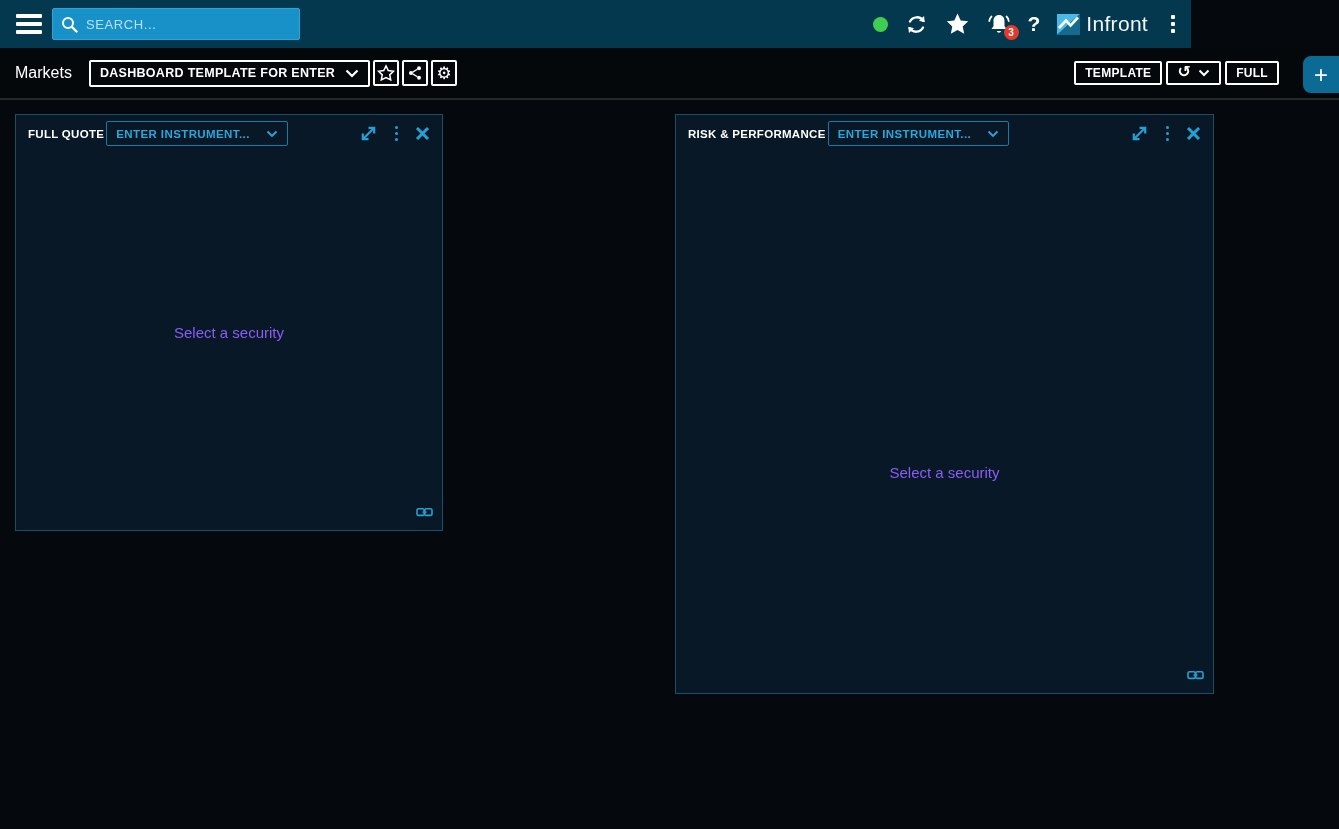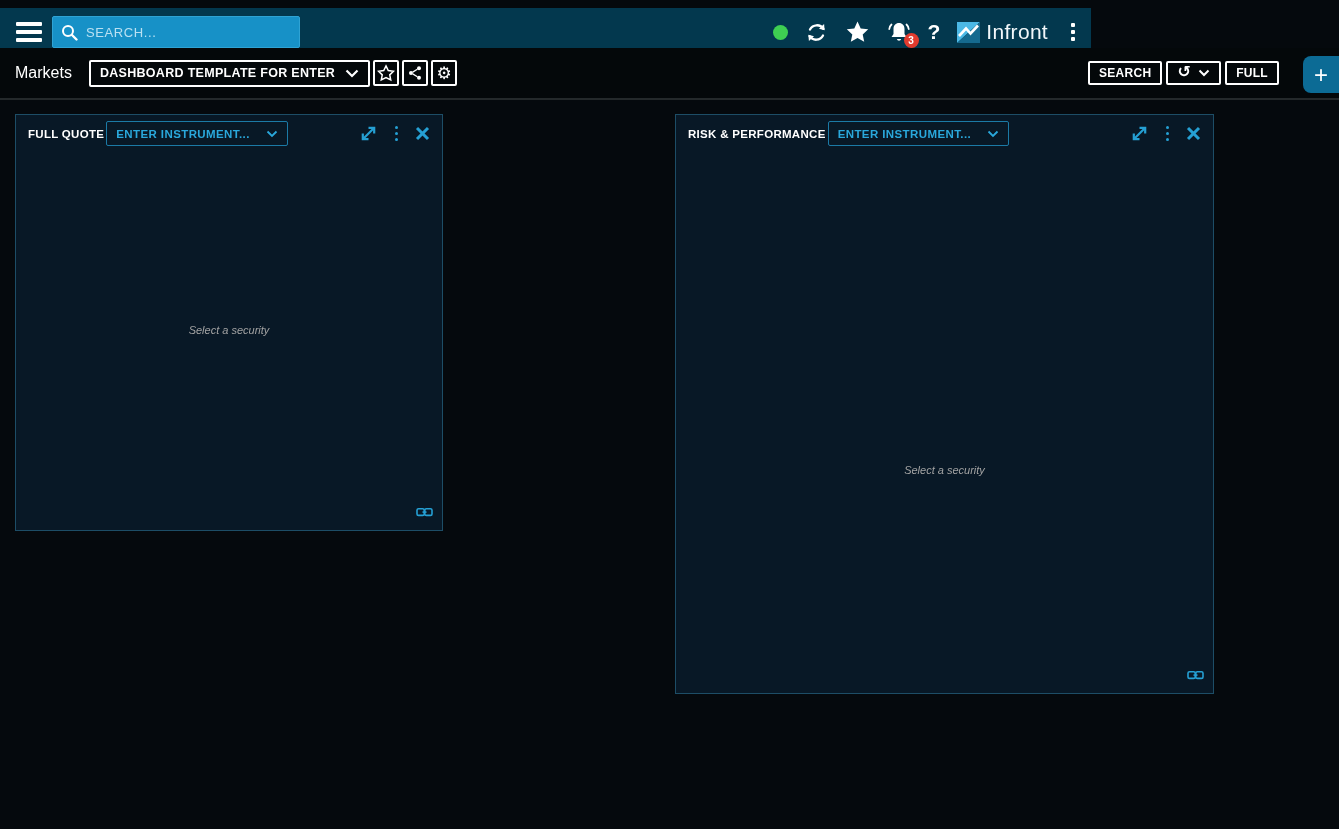--- a/index.html
+++ b/index.html
@@ -6,21 +6,21 @@
   html,body { width:1339px; height:829px; }
   body {
     background:#05090d;
     font-family:"Liberation Sans", sans-serif;
     overflow:hidden;
     position:relative;
   }
 
   
   .topbar {
-    position:absolute; top:8px; left:0; width:1091px; height:48px;
+    position:absolute; top:0; left:0; width:1191px; height:48px;
     background:#03384e; display:flex; align-items:center;
   }
   .hamburger { margin-left:16px; width:26px; height:20px; display:flex; flex-direction:column; justify-content:space-between; cursor:pointer; }
   .hamburger span { display:block; height:4px; background:#ffffff; border-radius:1px; }
 
   .search-box {
     position:absolute; left:52px; top:8px; width:248px; height:32px;
     background:#1791c7; border:1px solid #2fa3d4; border-radius:2px;
     display:flex; align-items:center; padding:0 8px;
   }
@@ -90,21 +90,21 @@
   .instr-btn {
     margin-left:2px; height:25px; border:1px solid #1b7aa6; border-radius:2px;
     background:transparent; color:#2aa8dc; font-size:11.5px; font-weight:700; letter-spacing:0.4px;
     display:flex; align-items:center; gap:16px; padding:0 9px; cursor:pointer;
     font-family:"Liberation Sans", sans-serif; white-space:nowrap;
   }
   .panel-actions { margin-left:auto; display:flex; align-items:center; gap:15px; }
   .panel-actions > span { cursor:pointer; display:flex; }
   .kebab-cyan { flex-direction:column; gap:2.5px; padding:0 2px; }
   .kebab-cyan i { width:3.5px; height:3.5px; background:#25a0d4; border-radius:50%; }
-  .empty-msg { position:absolute; left:0; width:100%; text-align:center; color:#a3a3a3; font-size:11px;font-style:italic; }
+  .empty-msg { position:absolute; left:0; width:100%; text-align:center; color:#8b5cf6; font-size:15px; }
   .panel-a .empty-msg { top:209px; }
   .panel-b .empty-msg { top:349px; }
   .link-corner { position:absolute; right:9px; bottom:11px; display:flex; cursor:pointer; }
 </style>
 </head>
 <body>
 
 <header class="topbar">
   <div class="hamburger">
     <span></span>
@@ -202,21 +202,21 @@
       </svg>
     </span>
   </button>
 
   <button class="sq-btn">
     <span class="gear-glyph">⚙</span>
   </button>
 
   <div class="toolbar-right" style="margin-right:60px;">
     <button class="txt-btn">
-      <span>SEARCH</span>
+      <span>TEMPLATE</span>
     </button>
 
     <button class="txt-btn">
       <span class="undo-glyph">↺</span>
       <span style="display:flex;">
         <svg width="12" height="8" viewBox="0 0 12 8">
             <polyline points="1.5,1.5 6,6 10.5,1.5" fill="none" stroke="#fff" stroke-width="2"></polyline>
           </svg>
       </span>
     </button>

